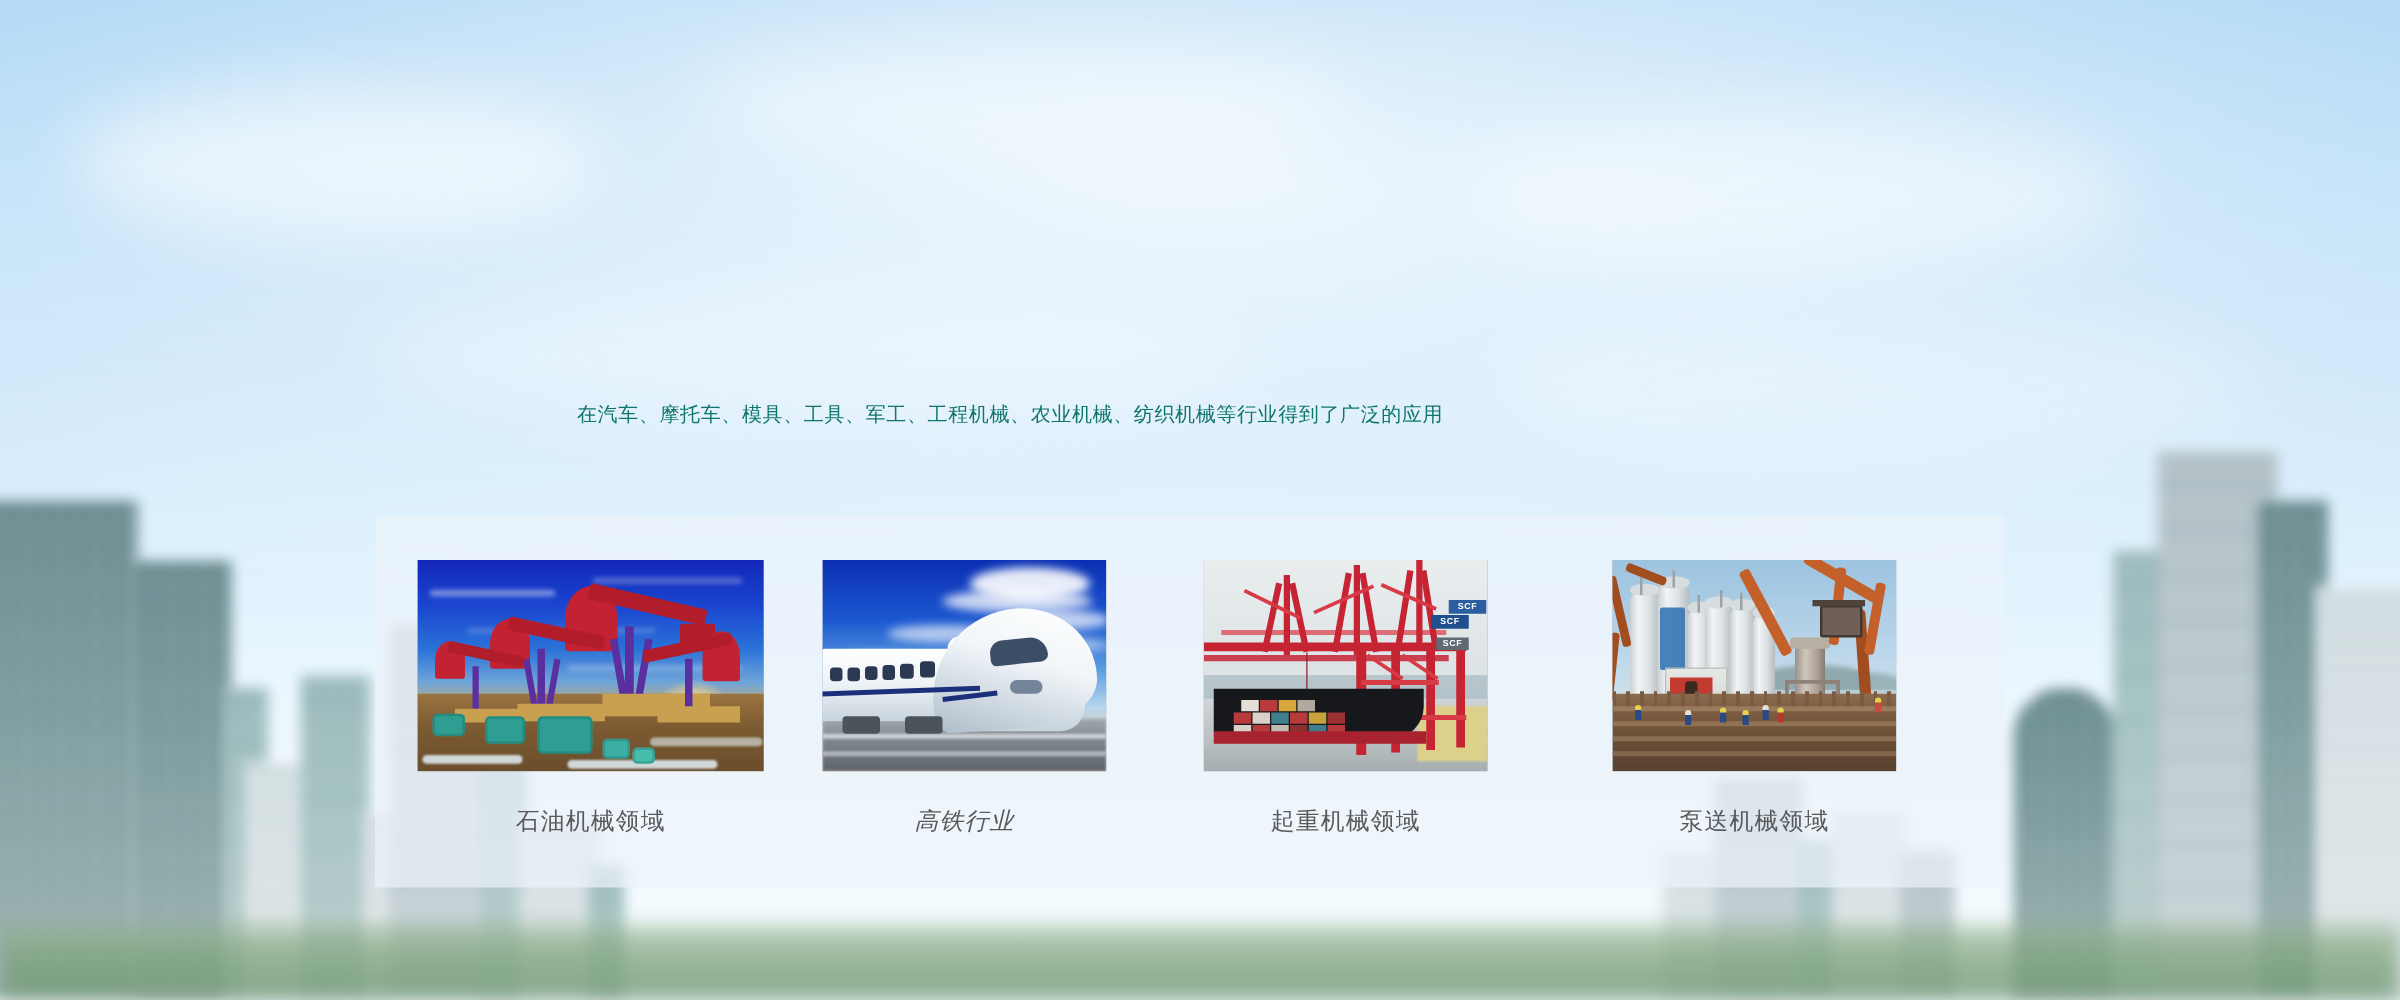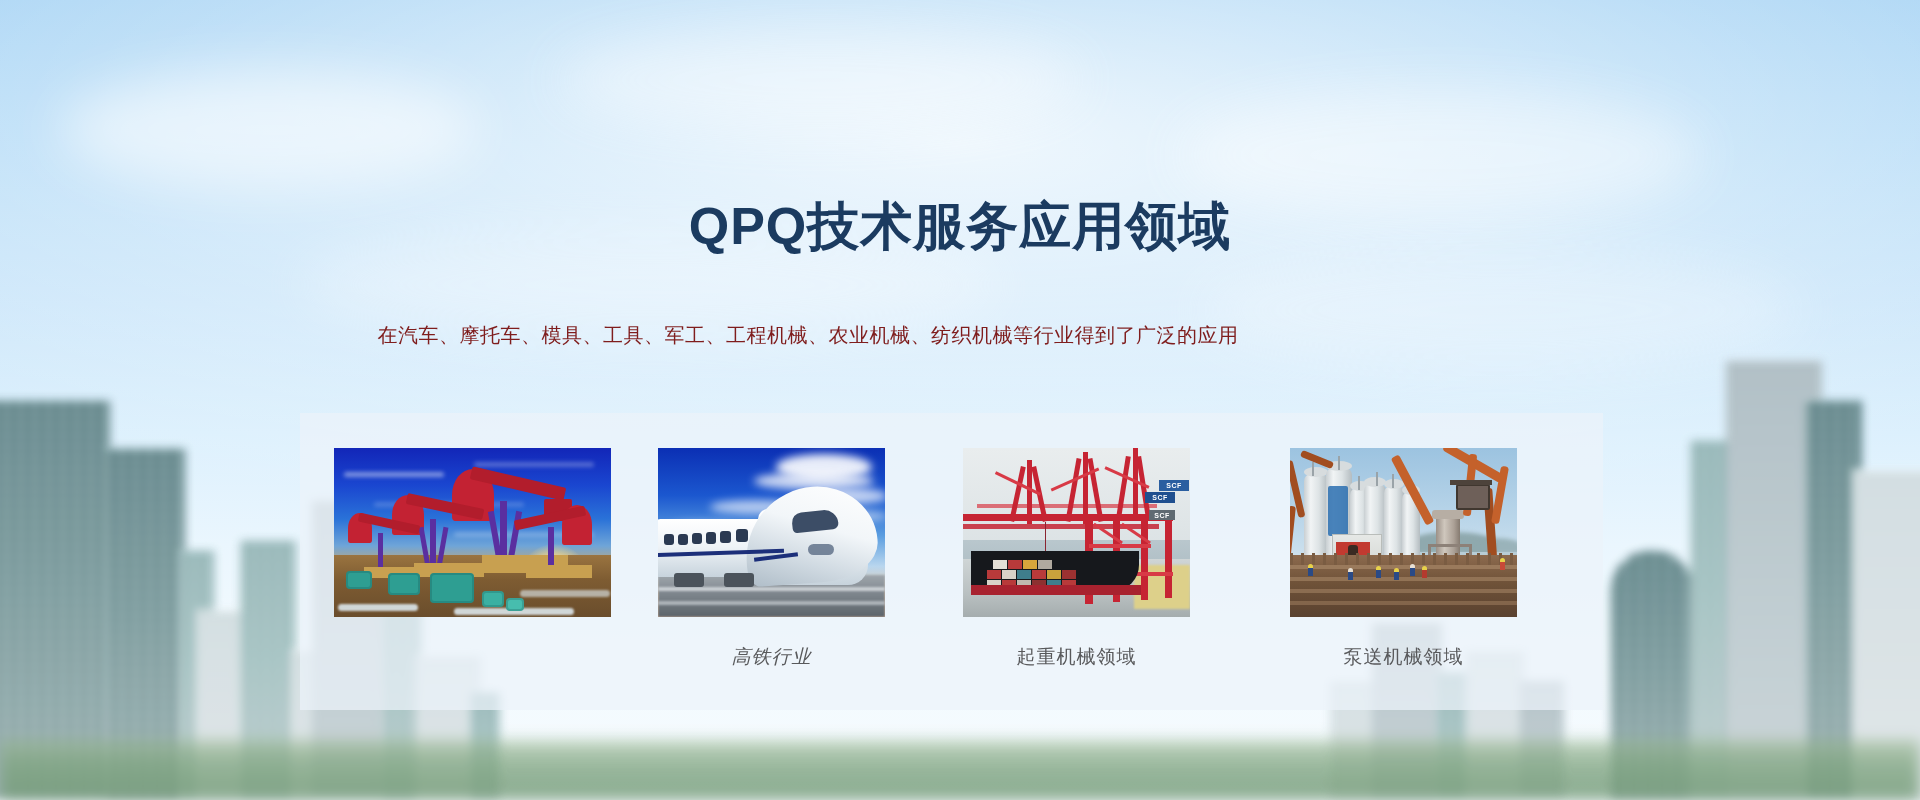--- a/index.html
+++ b/index.html
@@ -56,21 +56,21 @@
   }
 
   
   .title{
     position:absolute;left:0;top:192px;width:1920px;text-align:center;
     font-size:52px;font-weight:700;letter-spacing:1px;color:#1b3b60;
     font-family:"Liberation Sans","DejaVu Sans",sans-serif;
   }
   .subtitle{
     position:absolute;left:0;top:322px;width:1616px;text-align:center;
-    font-size:20px;font-weight:400;color:#7f1d1d;letter-spacing:.5px;
+    font-size:16px;font-weight:400;color:#0f766e;letter-spacing:.5px;
   }
 
   
   .panel{
     position:absolute;left:300px;top:413px;width:1303px;height:297px;
     background:rgba(236,243,249,.72);
   }
   .cards{position:absolute;left:0;top:0;width:1303px;height:297px;}
   .card{position:absolute;top:35px;width:277px;}
   .card.c-1{left:34px;}
@@ -180,21 +180,20 @@
     <div class="bld pale" style="left:1466px;width:58px;height:150px;"></div>
     <div class="bld greygl" style="left:1520px;width:44px;height:120px;"></div>
     <div class="bld glassdark" style="left:1610px;width:84px;height:250px;border-radius:42px 42px 0 0;"></div>
     <div class="bld glass" style="left:1690px;width:50px;height:360px;"></div>
     <div class="bld greygl" style="left:1726px;width:96px;height:440px;"></div>
     <div class="bld glassdark" style="left:1806px;width:56px;height:400px;"></div>
     <div class="bld pale" style="left:1852px;width:80px;height:330px;"></div>
     <div class="ground"></div>
   </div>
 
-  <div class="title">QPQ技术服务应用领域</div>
   <div class="subtitle">在汽车、摩托车、模具、工具、军工、工程机械、农业机械、纺织机械等行业得到了广泛的应用</div>
 
   <div class="panel">
     <div class="cards">
 
       <div class="card c-1">
         <div class="thumb">
           <div class="oil-sky"></div>
           <div class="oil-sun"></div>
           <div class="oil-wisp" style="left:10px;top:24px;width:100px;"></div>
@@ -235,20 +234,21 @@
             <div class="post" style="left:36px;top:30px;width:6px;height:42px;"></div>
             <div class="base" style="left:14px;top:68px;width:66px;height:13px;"></div>
           </div>
 
           <div class="pump" style="left:96px;width:44px;height:30px;"></div>
           <div class="pump" style="left:54px;width:32px;height:22px;bottom:22px;"></div>
           <div class="pump" style="left:12px;width:26px;height:18px;bottom:28px;"></div>
           <div class="pump" style="left:148px;width:22px;height:16px;bottom:10px;background:#3bb0a2;"></div>
           <div class="pump" style="left:172px;width:18px;height:13px;bottom:6px;background:#47bdae;"></div>
         </div>
+        <div class="cap">石油机械领域</div>
       </div>
 
       <div class="card c-2">
         <div class="thumb w2">
           <div class="tr-sky"></div>
           <div class="tr-cloud" style="left:118px;top:6px;width:96px;height:26px;"></div>
           <div class="tr-cloud" style="left:96px;top:24px;width:120px;height:18px;opacity:.85;"></div>
           <div class="tr-cloud" style="left:150px;top:40px;width:80px;height:16px;opacity:.8;"></div>
           <div class="tr-cloud" style="left:52px;top:52px;width:90px;height:14px;opacity:.7;"></div>
           <div class="tr-cloud" style="left:130px;top:62px;width:100px;height:12px;opacity:.6;"></div>

